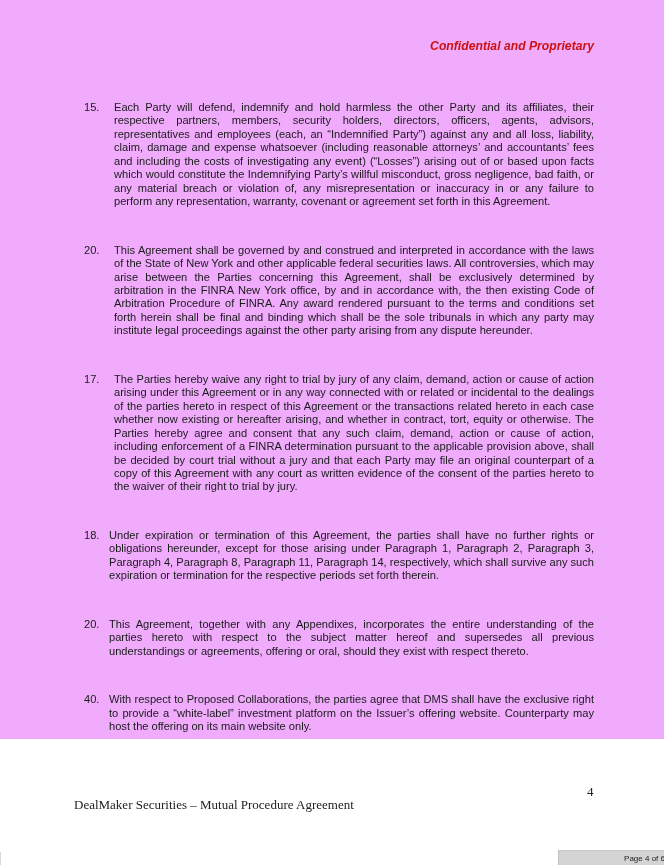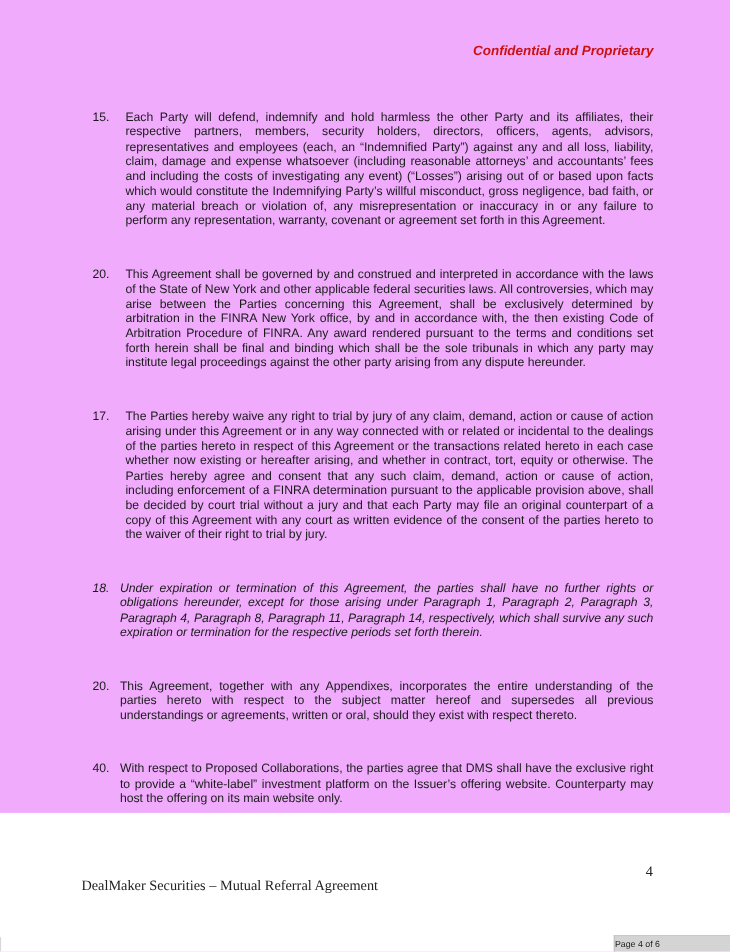--- a/index.html
+++ b/index.html
@@ -54,21 +54,21 @@
     }
     .clause .body {
       display: block;
     }
     .clause.wide-indent .body { margin-left: 30px; }
     .clause.narrow-indent .body { margin-left: 25px; }
     .clause .body b { font-weight: normal; }
     #c15 { margin-bottom: 8px; }
     #c16 { margin-bottom: 8px; }
     #c17 { margin-bottom: 8px; }
-    #c18 { margin-bottom: 8px; font-style: italic; }
+    #c18 { margin-bottom: 8px; }
     #c19 { margin-bottom: 20px; }
 
     .footer-pnum {
       position: absolute;
       top: 784px;
       left: 587px;
       font-family: "Liberation Serif", serif;
       font-size: 13px;
       color: #222;
     }
@@ -86,21 +86,21 @@
       left: 558px;
       top: 850px;
       width: 106px;
       height: 15px;
       background: #d4d4d4;
       border-left: 1px solid #c0c0c0;
       border-top: 1px solid #c8c8c8;
       font-family: "Liberation Sans", sans-serif;
       font-size: 8px;
       color: #222;
-      text-align: left;
+      text-align: right;
       line-height: 15px;
     }
     .left-edge {
       position: absolute;
       left: 0;
       top: 852px;
       width: 1px;
       height: 13px;
       background: #d8d8d8;
     }
@@ -129,29 +129,29 @@
       <span class="body">The Parties hereby waive any right to trial by jury of any claim, demand, action or cause of action arising under this Agreement or in any way connected with or related or incidental to the dealings of the parties hereto in respect of this Agreement or the transactions related hereto in each case whether now existing or hereafter arising, and whether in contract, tort, equity or otherwise. The Parties hereby agree and consent that any such claim, demand, action or cause of action, including enforcement of a FINRA determination pursuant to the applicable provision above, shall be decided by court trial without a jury and that each Party may file an original counterpart of a copy of this Agreement with any court as written evidence of the consent of the parties hereto to the waiver of their right to trial by jury.</span>
     </div>
 
     <div class="clause narrow-indent" id="c18">
       <span class="num">18.</span>
       <span class="body">Under expiration or termination of this Agreement, the parties shall have no further rights or obligations hereunder, except for those arising under Paragraph 1, Paragraph 2, Paragraph 3, Paragraph 4, Paragraph 8, Paragraph 11, Paragraph 14, respectively, which shall survive any such expiration or termination for the respective periods set forth therein.</span>
     </div>
 
     <div class="clause narrow-indent" id="c19">
       <span class="num">20.</span>
-      <span class="body">This Agreement, together with any Appendixes, incorporates the entire understanding of the parties hereto with respect to the subject matter hereof and supersedes all previous understandings or agreements, written or oral, should they exist with respect thereto.</span>
+      <span class="body">This Agreement, together with any Appendixes, incorporates the entire understanding of the parties hereto with respect to the subject matter hereof and supersedes all previous understandings or agreements, offering or oral, should they exist with respect thereto.</span>
     </div>
 
     <div class="clause narrow-indent" id="c20">
       <span class="num">40.</span>
       <span class="body">With respect to Proposed Collaborations, the parties agree that DMS shall have the exclusive right to provide a “white-label” investment platform on the Issuer’s offering website.  Counterparty may host the offering on its main website only.</span>
     </div>
 
   </div>
 
   <div class="footer-pnum">4</div>
-  <div class="footer-title">DealMaker Securities – Mutual Referral Agreement</div>
+  <div class="footer-title">DealMaker Securities – Mutual Procedure Agreement</div>
 
   <div class="left-edge"></div>
   <div class="page-indicator">Page 4 of 6</div>
 
 </div>
 
 </body></html>

